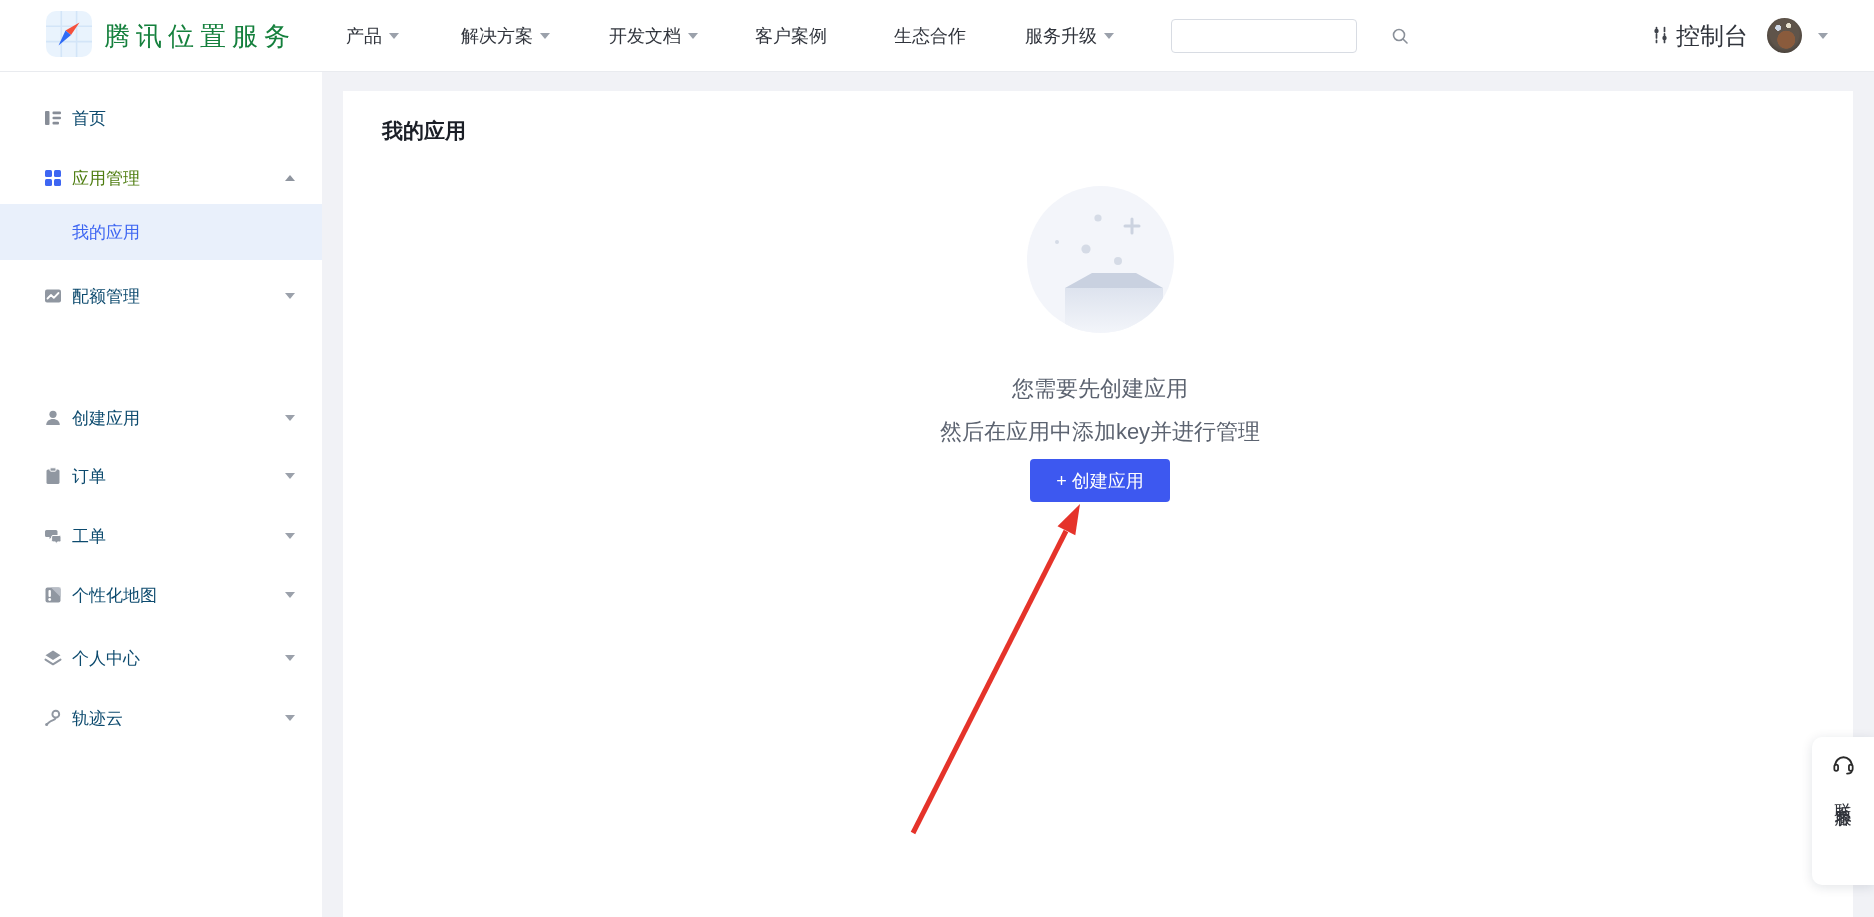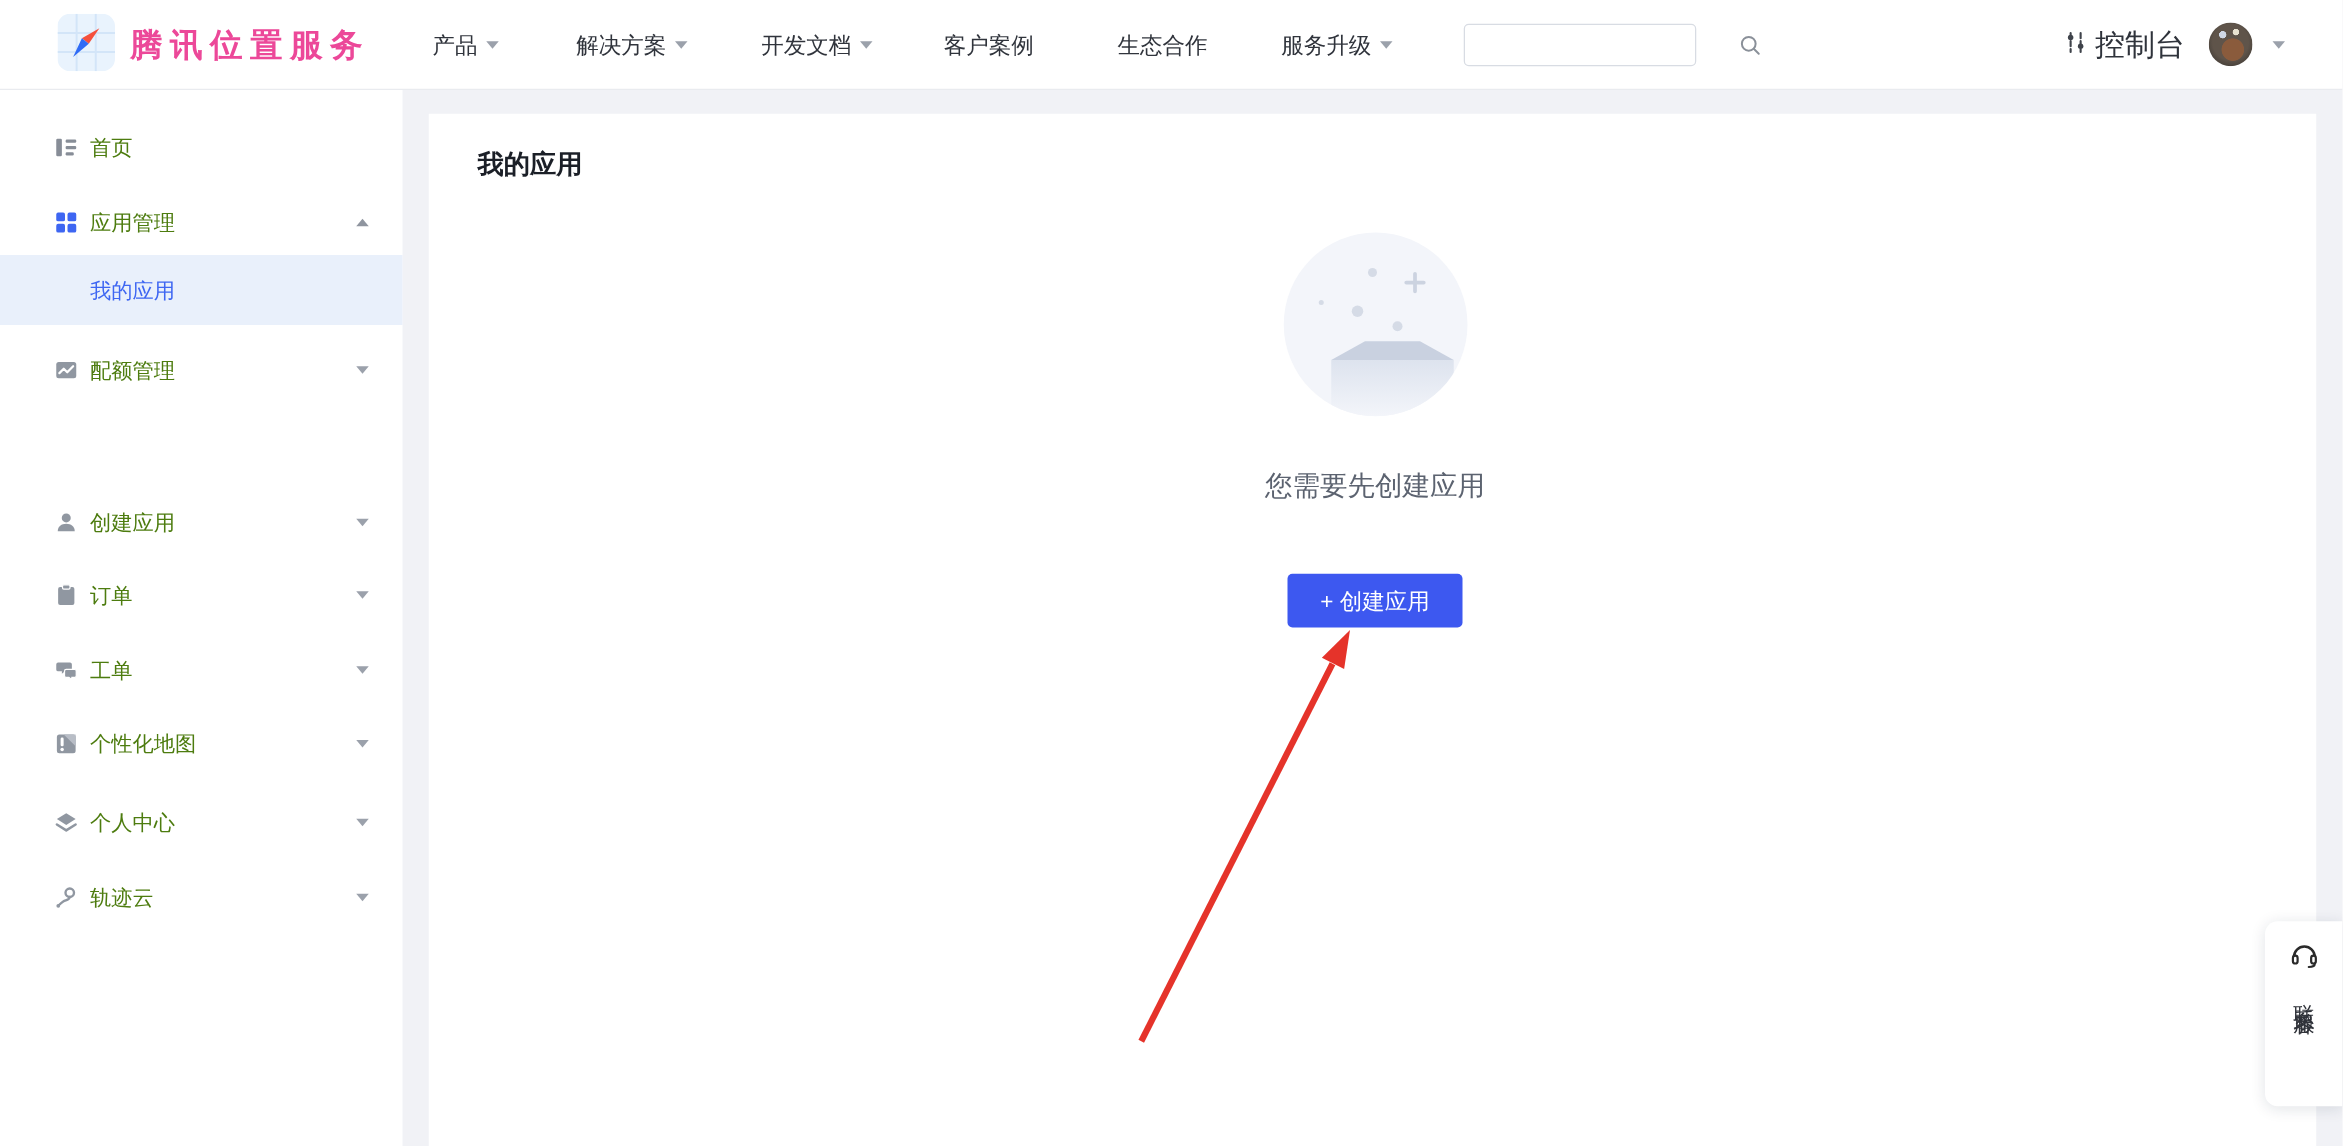--- a/index.html
+++ b/index.html
@@ -3,37 +3,37 @@
 <meta charset="utf-8">
 <style>
   * { margin:0; padding:0; box-sizing:border-box; }
   html,body { width:1874px; height:917px; overflow:hidden; }
   body { font-family:"Liberation Sans","DejaVu Sans",sans-serif; background:#f1f2f6; }
   .page { position:relative; width:1874px; height:917px; background:#f1f2f6; }
 
   
   .navbar { position:absolute; left:0; top:0; width:1874px; height:72px; background:#fff; border-bottom:1px solid #e9ebef; z-index:30; }
   .logo { position:absolute; left:46px; top:13px; display:flex; align-items:center; gap:12px; height:46px; cursor:pointer; }
-  .logo-text { font-size:26px; font-weight:700; color:#ec4899; letter-spacing:6px; white-space:nowrap; }
+  .logo-text { font-size:26px; font-weight:400; color:#15803d; letter-spacing:6px; white-space:nowrap; }
   .nav-item { position:absolute; top:0; height:71px; display:flex; align-items:center; gap:7px; font-size:18px; color:#30343c; cursor:pointer; white-space:nowrap; }
   .caret-down { width:0; height:0; border-left:5px solid transparent; border-right:5px solid transparent; border-top:6px solid #9ba1ab; display:inline-block; }
   .caret-up   { width:0; height:0; border-left:5px solid transparent; border-right:5px solid transparent; border-bottom:6px solid #8f959f; display:inline-block; }
   .searchbox { position:absolute; left:1171px; top:19px; width:186px; height:34px; border:1px solid #d8dce3; border-radius:4px; background:#fff; display:flex; align-items:center; }
   .searchbox input { flex:1; border:none; outline:none; height:100%; padding:0 8px 0 12px; font-size:15px; color:#333; background:transparent; }
   .console { position:absolute; left:1652px; top:0; height:71px; display:flex; align-items:center; gap:7px; font-size:24px; color:#2f333b; cursor:pointer; }
   .avatar { position:absolute; left:1767px; top:18px; width:35px; height:35px; border-radius:50%; cursor:pointer;
             background: radial-gradient(circle at 32% 28%, #cfd8e6 0 8%, transparent 9%),
                         radial-gradient(circle at 62% 22%, #e8e2d0 0 7%, transparent 8%),
                         radial-gradient(circle at 55% 62%, #8a5b3c 0 30%, transparent 32%),
                         radial-gradient(circle at 50% 45%, #5f544a 0 55%, #2c2a27 100%); }
   .avatar-caret { position:absolute; left:1818px; top:33px; }
 
   
   .sidebar { position:absolute; left:0; top:72px; width:322px; height:845px; background:#fff; z-index:20; }
-  .side-item { position:absolute; left:0; width:322px; height:60px; display:flex; align-items:center; cursor:pointer; font-size:17px; color:#4d7c0f; }
+  .side-item { position:absolute; left:0; width:322px; height:60px; display:flex; align-items:center; cursor:pointer; font-size:17px; color:#0c4a6e; }
   .side-item .ico { width:22px; height:22px; margin-left:42px; flex:0 0 22px; display:flex; align-items:center; justify-content:center; }
   .side-item .lbl { margin-left:8px; }
   .side-item .sc { position:absolute; right:27px; }
   .side-item.active { color:#4d7c0f; }
   .side-sub { position:absolute; left:0; width:322px; height:56px; display:flex; align-items:center; cursor:pointer; font-size:17px; color:#3e66f2; background:#e9f0fb; }
   .side-sub .lbl { margin-left:72px; }
 
   
   .card { position:absolute; left:343px; top:91px; width:1510px; height:826px; background:#fff; }
   .page-title { position:absolute; left:39px; top:26px; font-size:21px; font-weight:700; color:#1b1f27; }
@@ -240,20 +240,21 @@
         <defs>
           <linearGradient id="boxg" x1="0" y1="0" x2="0" y2="1">
             <stop offset="0" stop-color="#dde3ee"></stop>
             <stop offset="1" stop-color="#f3f5fa"></stop>
           </linearGradient>
         </defs>
       </svg>
     </div>
 
     <div class="empty-line" style="top:286px">您需要先创建应用</div>
+    <div class="empty-line" style="top:329px">然后在应用中添加key并进行管理</div>
 
     <button class="create-btn">+ 创建应用</button>
   </main>
 
   <svg class="arrow-overlay" viewBox="0 0 1874 917">
     <line x1="913" y1="833" x2="1066" y2="531" stroke="#e5332a" stroke-width="5"></line>
     <polygon points="1080,504 1075.3,535.2 1057.5,526.2" fill="#e5332a"></polygon>
   </svg>
 
   <div class="support">

